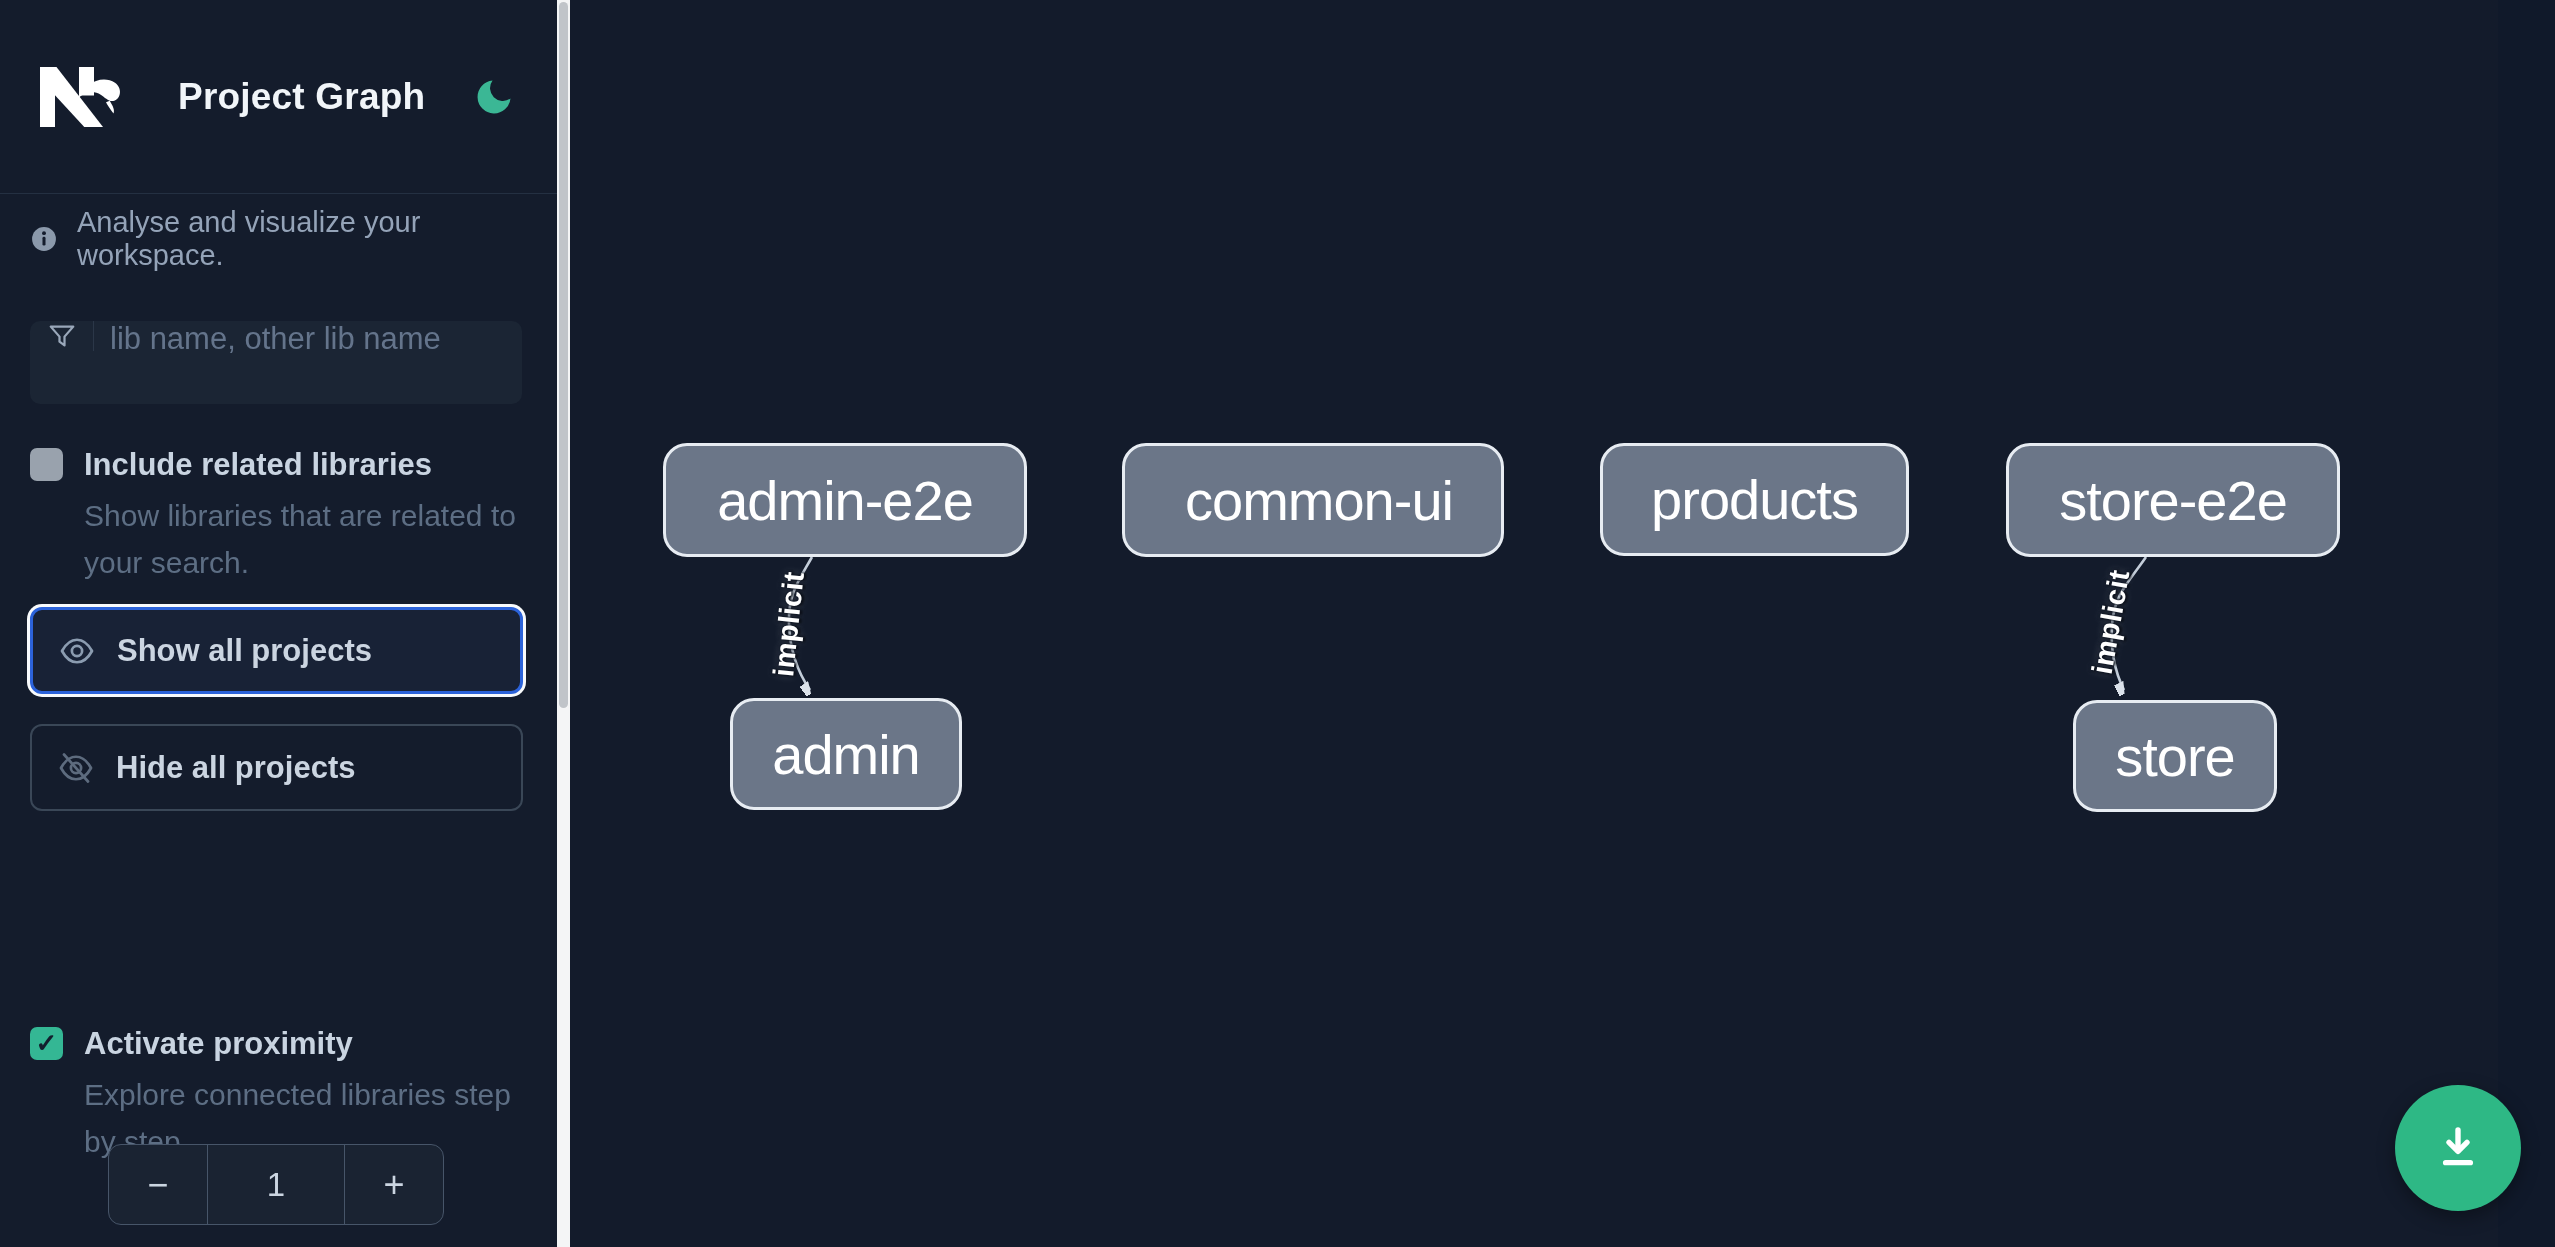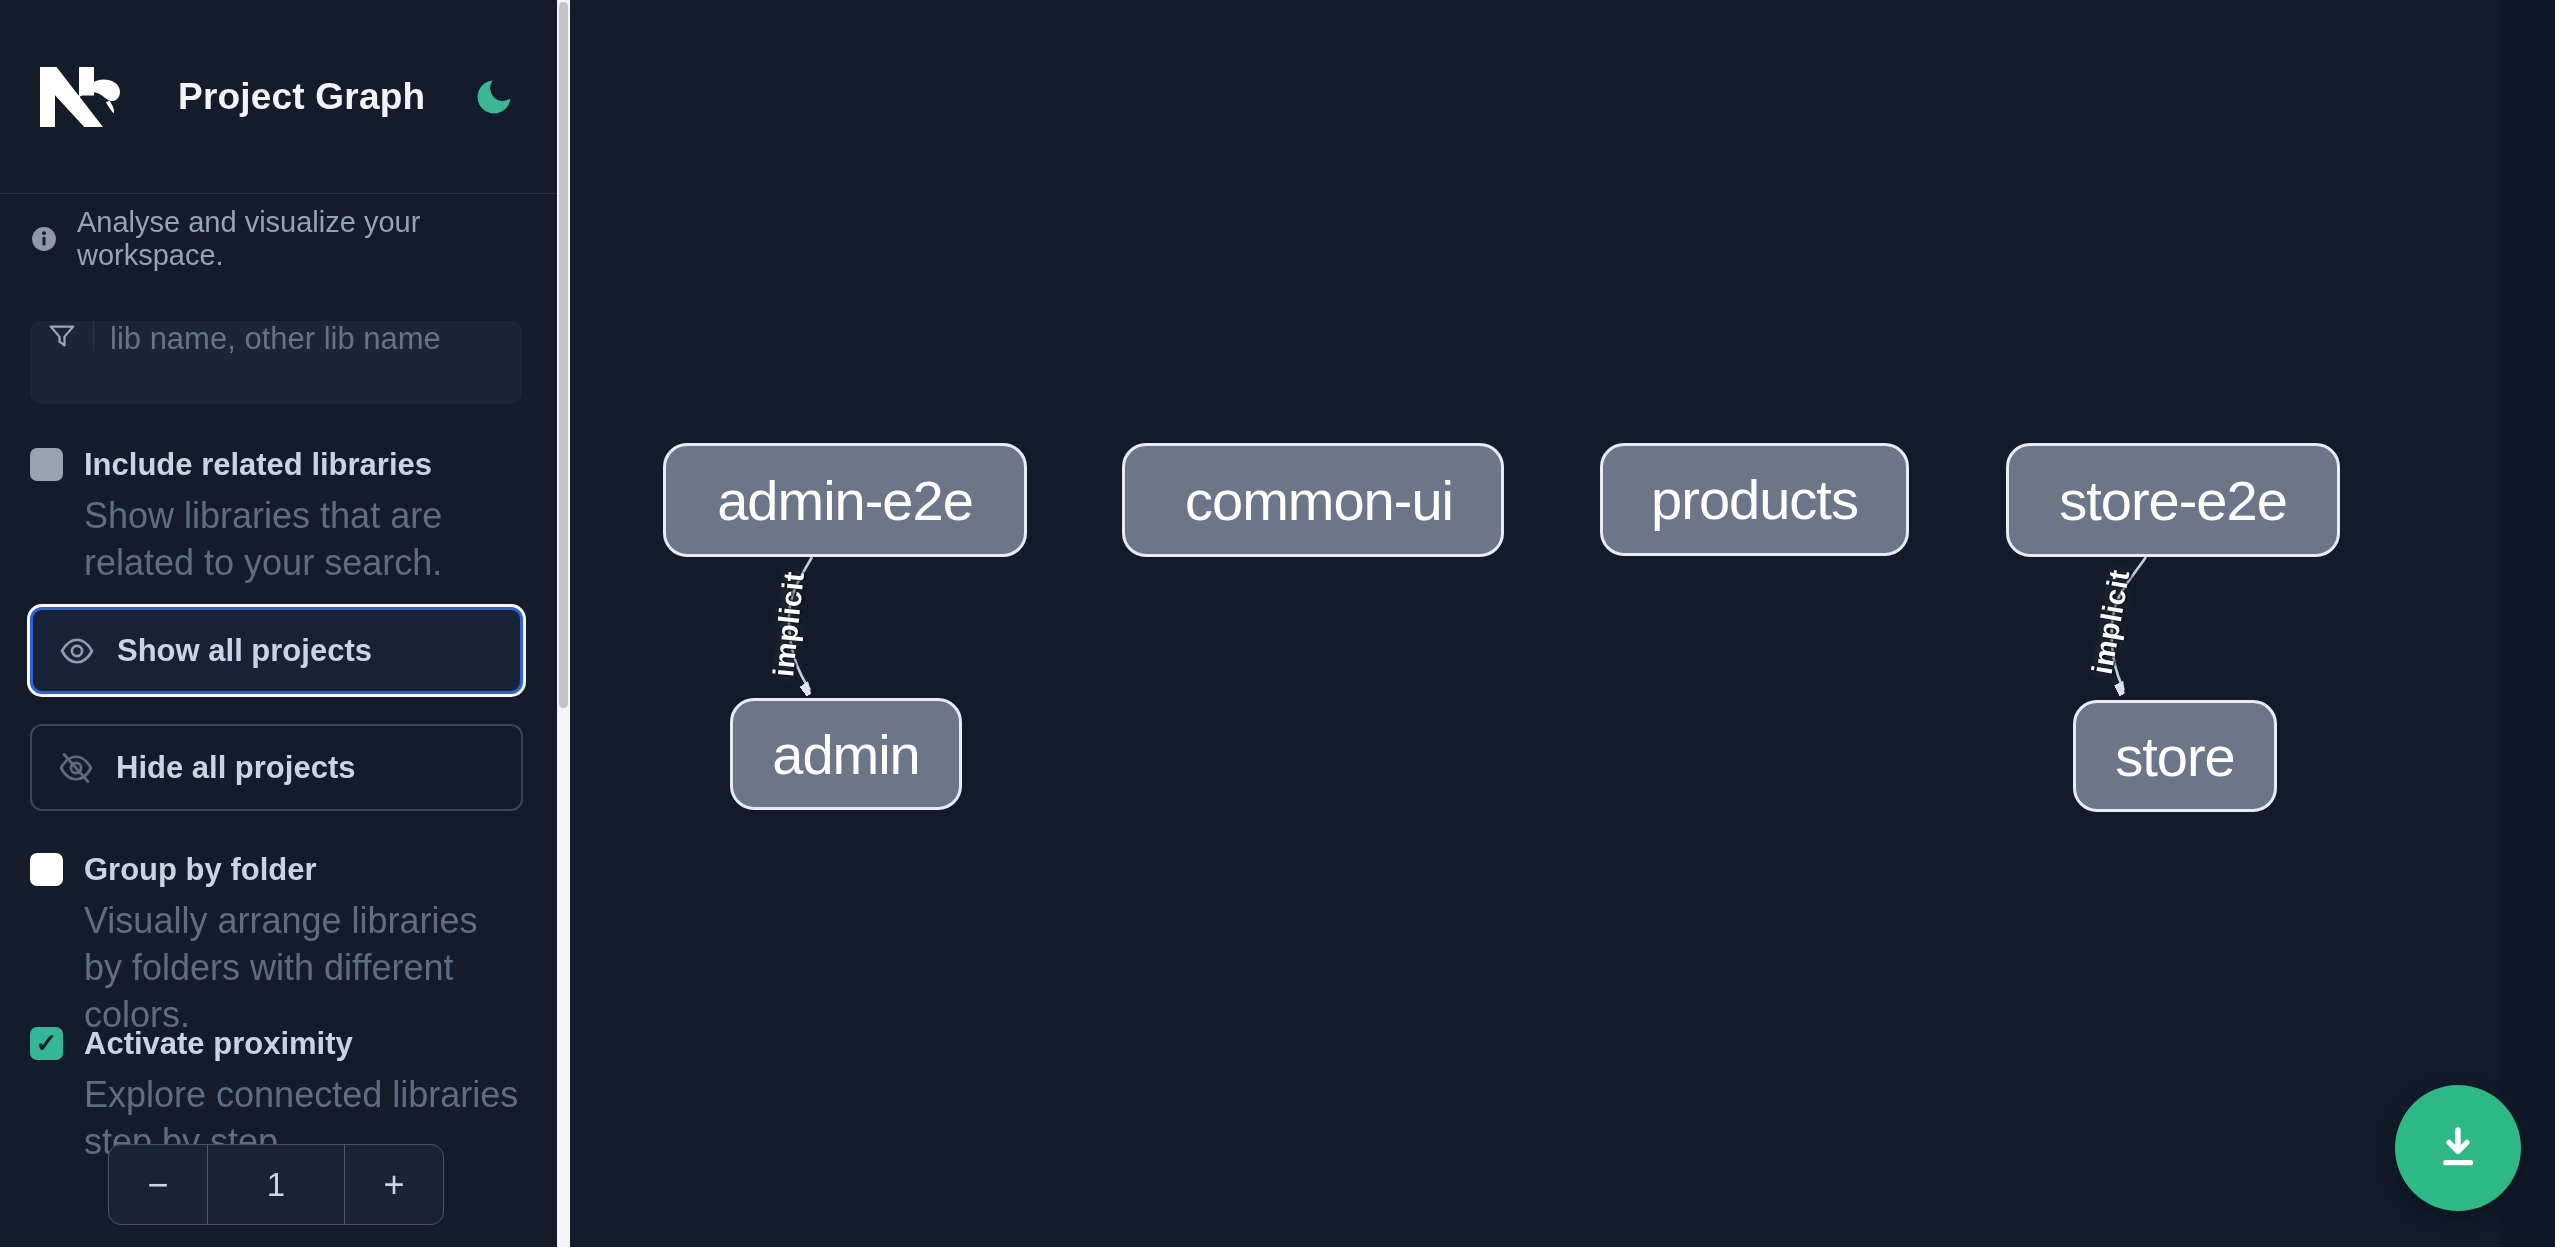--- a/index.html
+++ b/index.html
@@ -40,21 +40,21 @@
   .toggle-row { position:absolute; left:30px; width:500px; }
   .cb {
     position:absolute; left:0; top:2px; width:33px; height:33px; border-radius:7px;
     display:flex; align-items:center; justify-content:center; cursor:pointer;
   }
   .cb.gray  { background:#99a2ad; }
   .cb.white { background:#ffffff; }
   .cb.green { background:#34b794; color:#13202e; font-size:26px; font-weight:700; }
   .toggle-texts { margin-left:54px; }
   .toggle-label { color:#c9d4e1; font-size:31px; font-weight:700; line-height:38px; cursor:pointer; }
-  .toggle-desc  { color:#5d6e84; font-size:36px; line-height:47px; margin-top:8px; max-width:440px; }
+  .toggle-desc  { color:#5d6e84; font-size:30px; line-height:47px; margin-top:8px; max-width:440px; }
 
   .sb-btn {
     position:absolute; left:30px; width:493px; height:87px;
     display:flex; align-items:center; gap:22px; padding-left:26px;
     border-radius:12px; background:transparent; cursor:pointer;
   }
   .sb-btn .btn-label { color:#cbd5e1; font-size:31px; font-weight:600; }
   .sb-btn.focused { background:#182236; border:3px solid #2c63da; box-shadow:0 0 0 3px #f8fafc; }
   .sb-btn.plain   { border:2px solid #3a4757; }
 
@@ -155,27 +155,20 @@
 
     <button class="sb-btn plain" style="top:724px">
       <svg width="36" height="36" viewBox="0 0 24 24" fill="none" stroke="#5d6b7e" stroke-width="1.8" stroke-linecap="round" stroke-linejoin="round">
         <path d="M2 12 C5.5 5.5 9 4.5 12 4.5 C15 4.5 18.5 5.5 22 12 C18.5 18.5 15 19.5 12 19.5 C9 19.5 5.5 18.5 2 12 Z"></path>
         <circle cx="12" cy="12" r="3.4"></circle>
         <line x1="4" y1="3" x2="20" y2="21"></line>
       </svg>
       <span class="btn-label">Hide all projects</span>
     </button>
 
-    <div class="toggle-row" style="top:851px">
-      <span class="cb white"></span>
-      <div class="toggle-texts">
-        <div class="toggle-label">Group by folder</div>
-        <div class="toggle-desc">Visually arrange libraries by folders with different colors.</div>
-      </div>
-    </div>
 
     <div class="toggle-row" style="top:1025px">
       <span class="cb green">
         <span>✓</span>
       </span>
       <div class="toggle-texts">
         <div class="toggle-label">Activate proximity</div>
         <div class="toggle-desc">Explore connected libraries step by step.</div>
       </div>
     </div>

